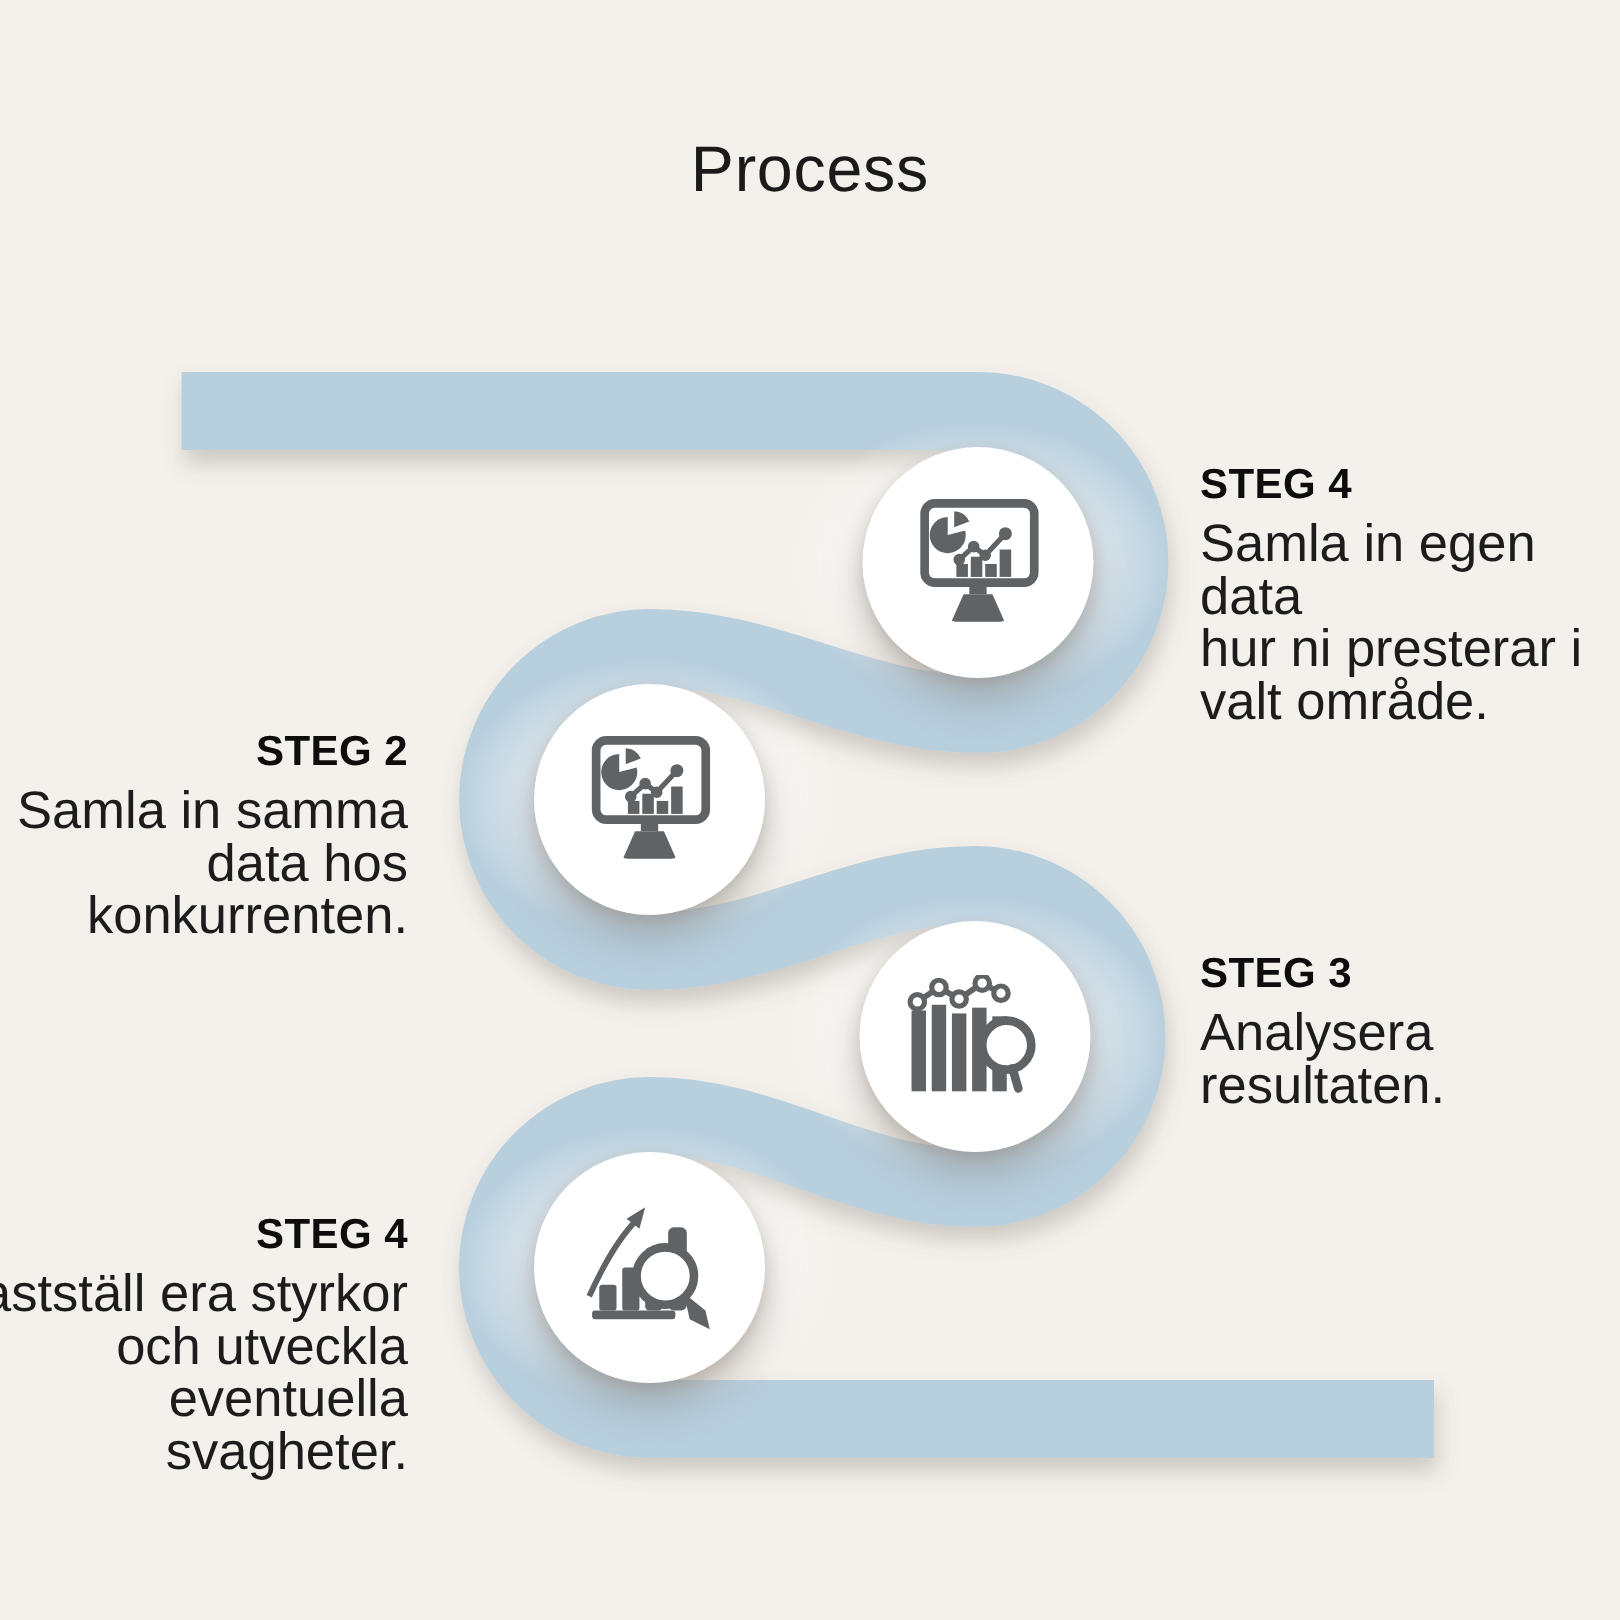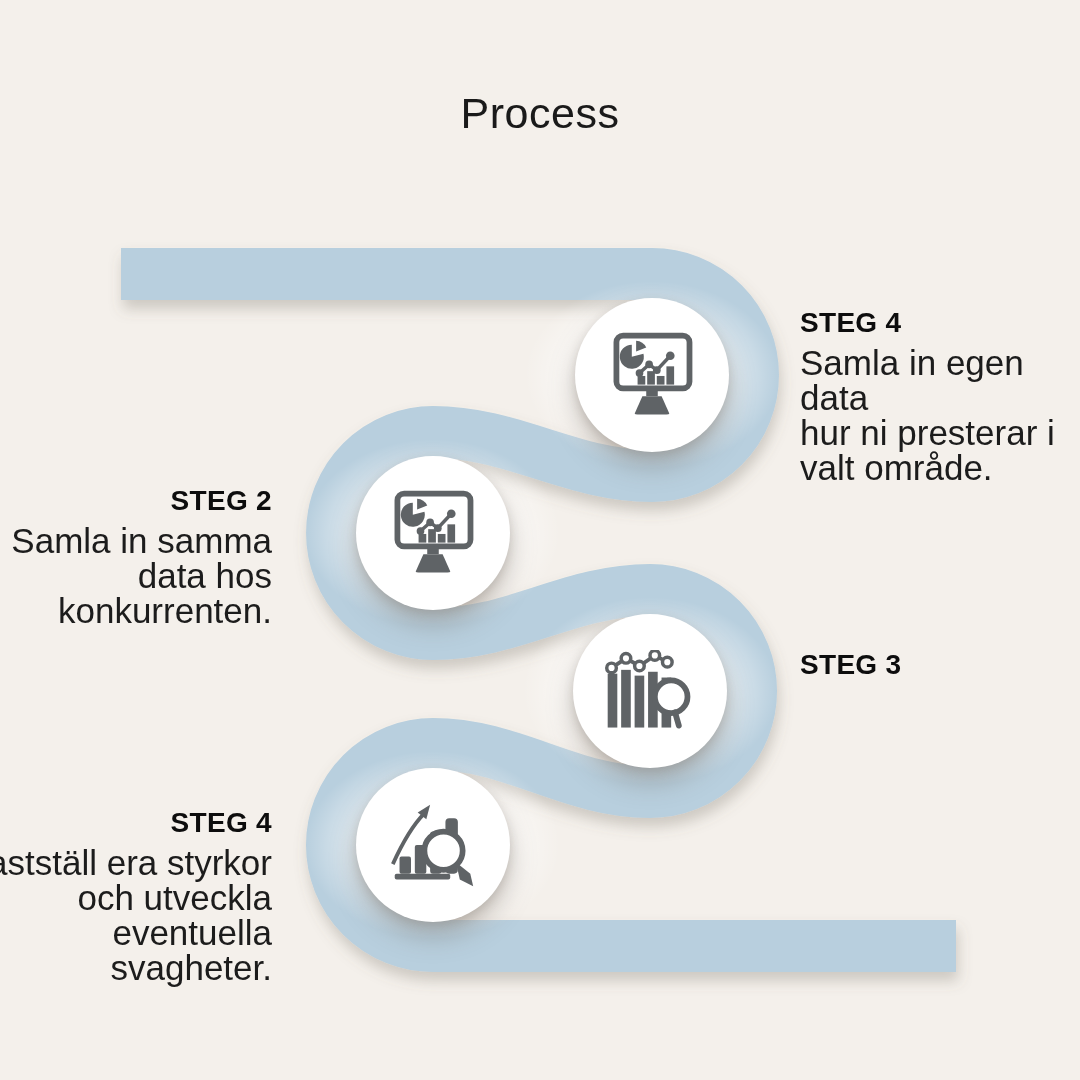--- a/index.html
+++ b/index.html
@@ -40,21 +40,21 @@
   .icon { display:block; }
   .ic-fill { fill:#5f6366; }
   .ic-stroke { fill:none; stroke:#5f6366; }
   .ic-white { fill:#ffffff; stroke:#5f6366; }
   
   .step { position:absolute; z-index:4; color:#161616; }
   .step-label { font-size:28px; line-height:34px; font-weight:700; color:#0d0d0d; margin-bottom:5px; letter-spacing:0.3px; }
   .step-text { font-size:35px; line-height:35px; white-space:pre-line; color:#1c1c1c; }
   .step1 { left:800px; top:306px; width:280px; text-align:left; }
   .step2 { right:808px; top:484px; width:300px; text-align:right; }
-  .step3 { left:800px; top:648px; width:280px; text-align:left; }
+  .step3 { left:800px; top:632px; width:280px; text-align:left; }
   .step4 { right:808px; top:806px; width:330px; text-align:right; }
 </style>
 </head>
 <body>
 
 <div class="canvas">
 
   <div class="title">
     <div>Process</div>
   </div>
@@ -152,20 +152,22 @@
 
   <div class="step step2">
     <div class="step-label">STEG 2</div>
     <div class="step-text">Samla in samma
 data hos
 konkurrenten.</div>
   </div>
 
   <div class="step step3">
     <div class="step-label">STEG 3</div>
+    <div class="step-text">Analysera
+resultaten.</div>
   </div>
 
   <div class="step step4">
     <div class="step-label">STEG 4</div>
     <div class="step-text">Fastställ era styrkor
 och utveckla
 eventuella
 svagheter.</div>
   </div>
 

